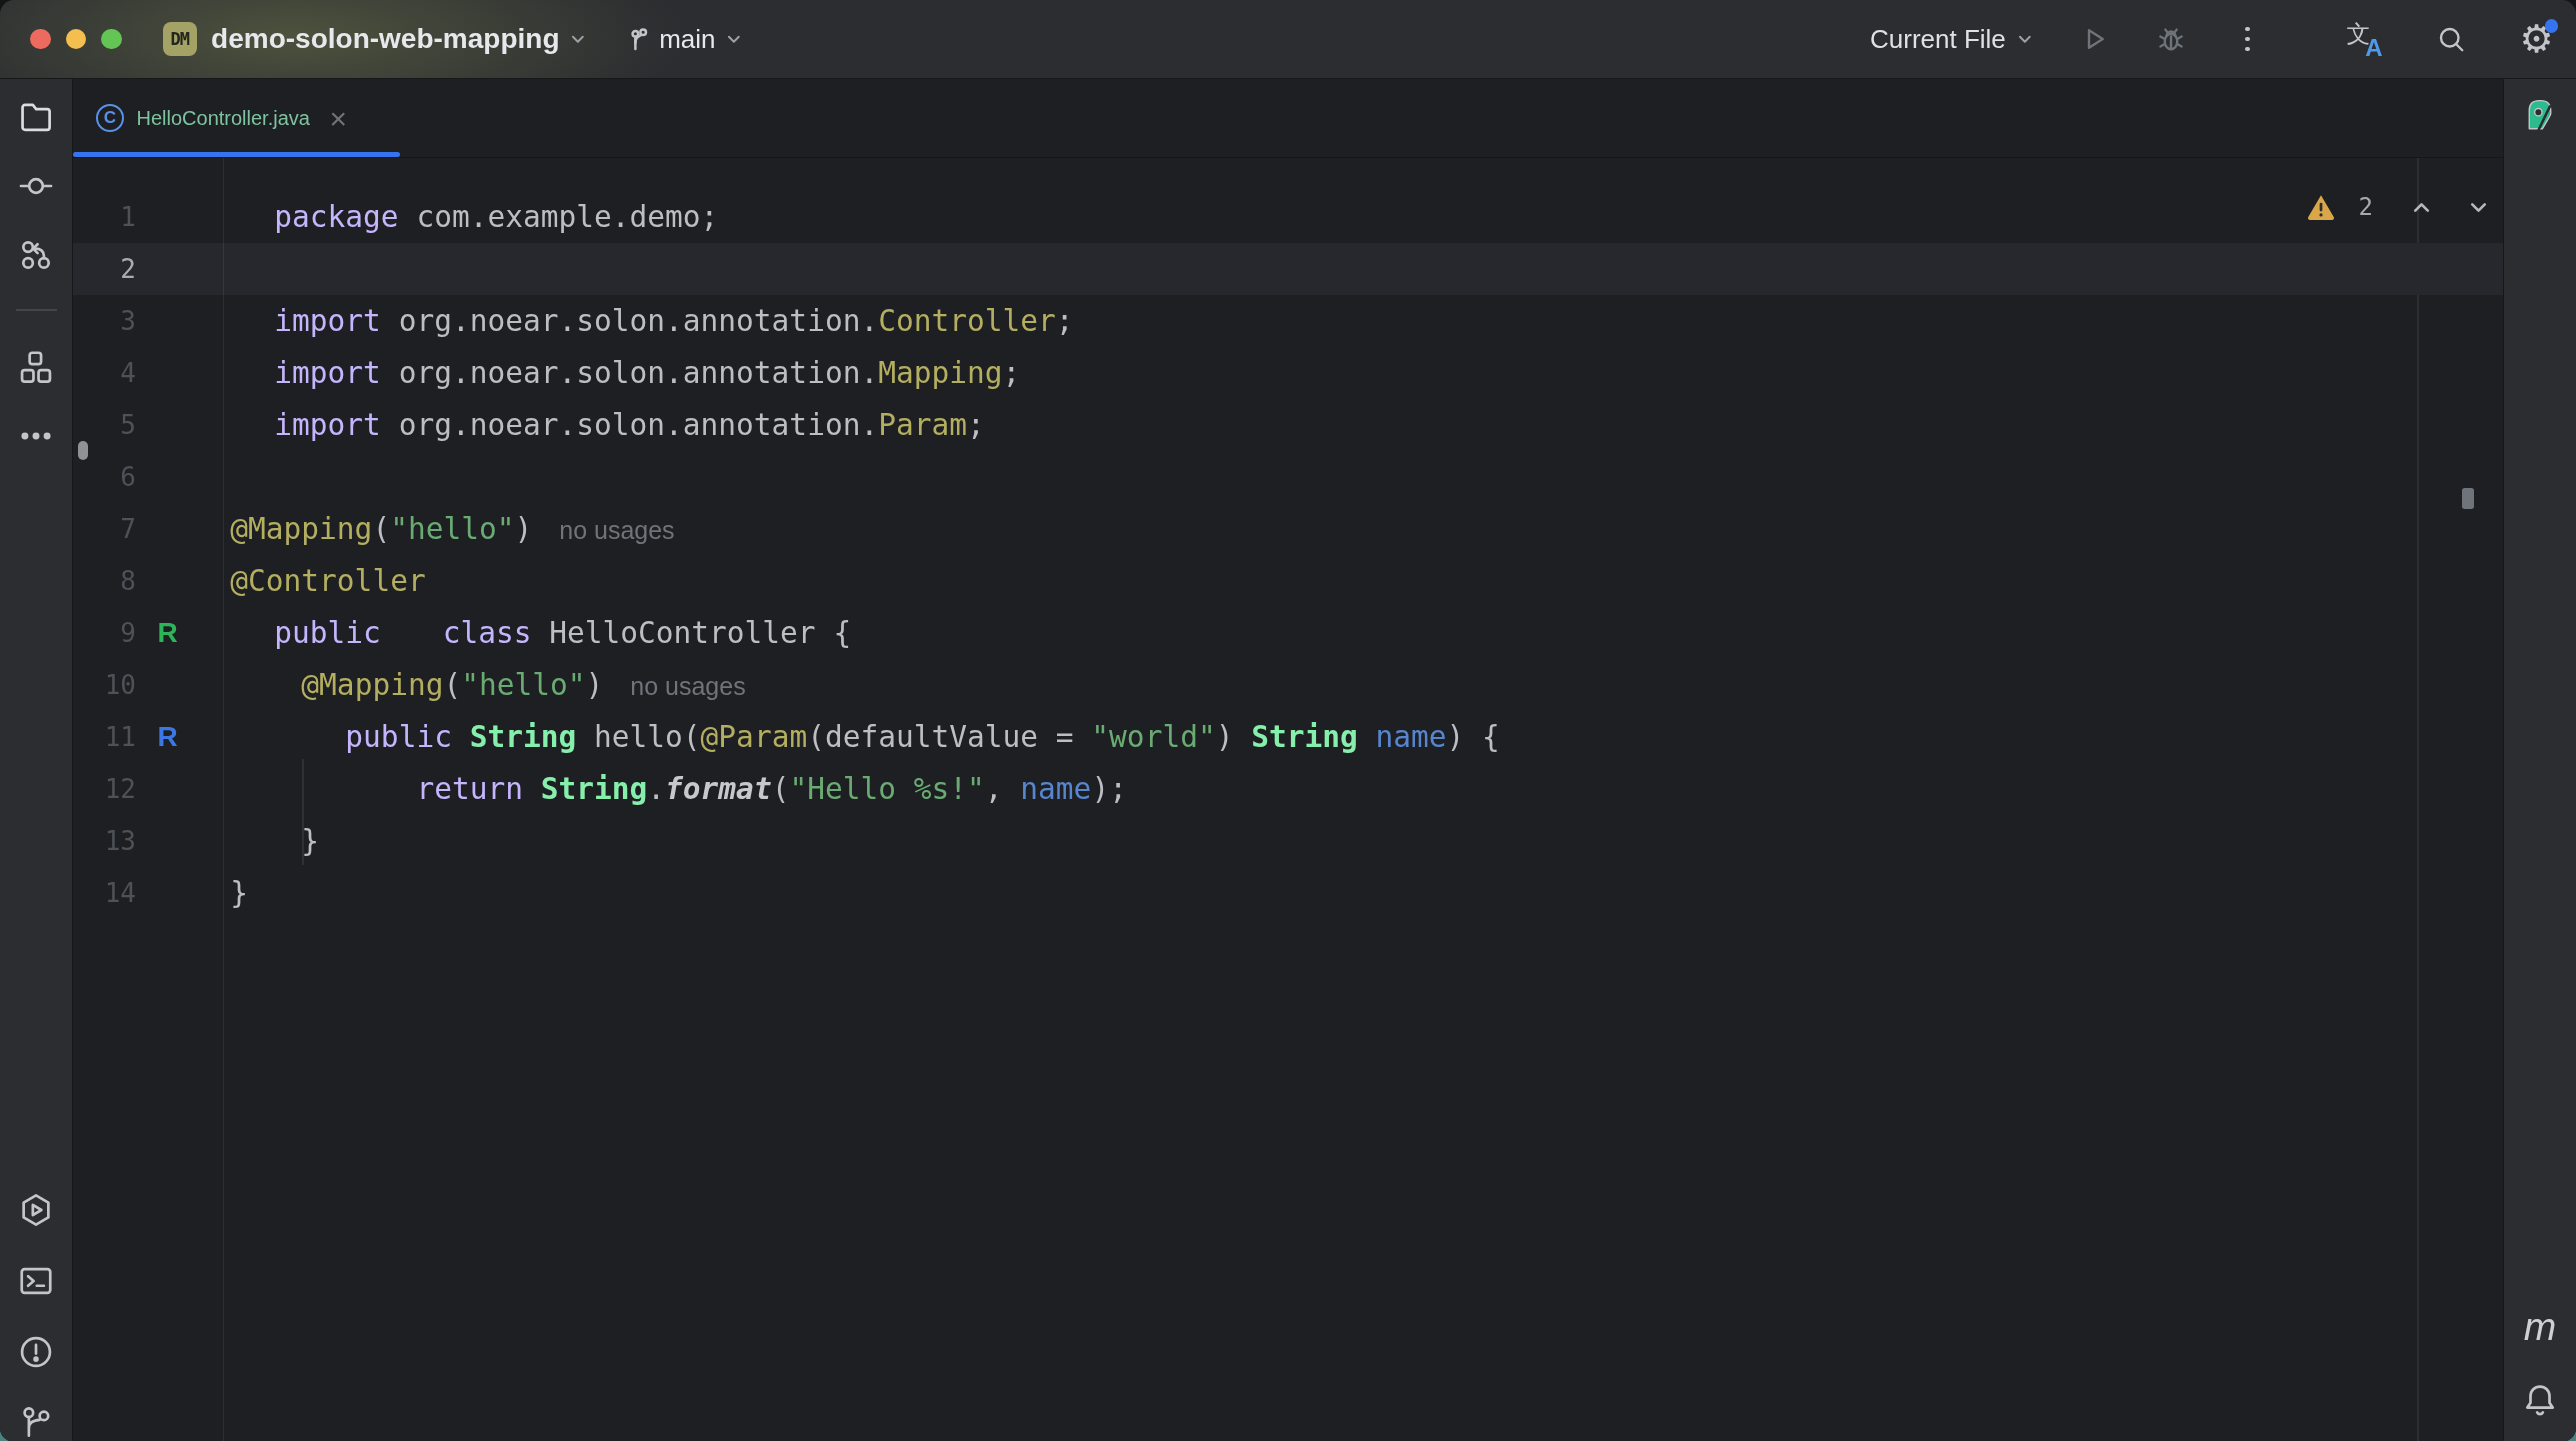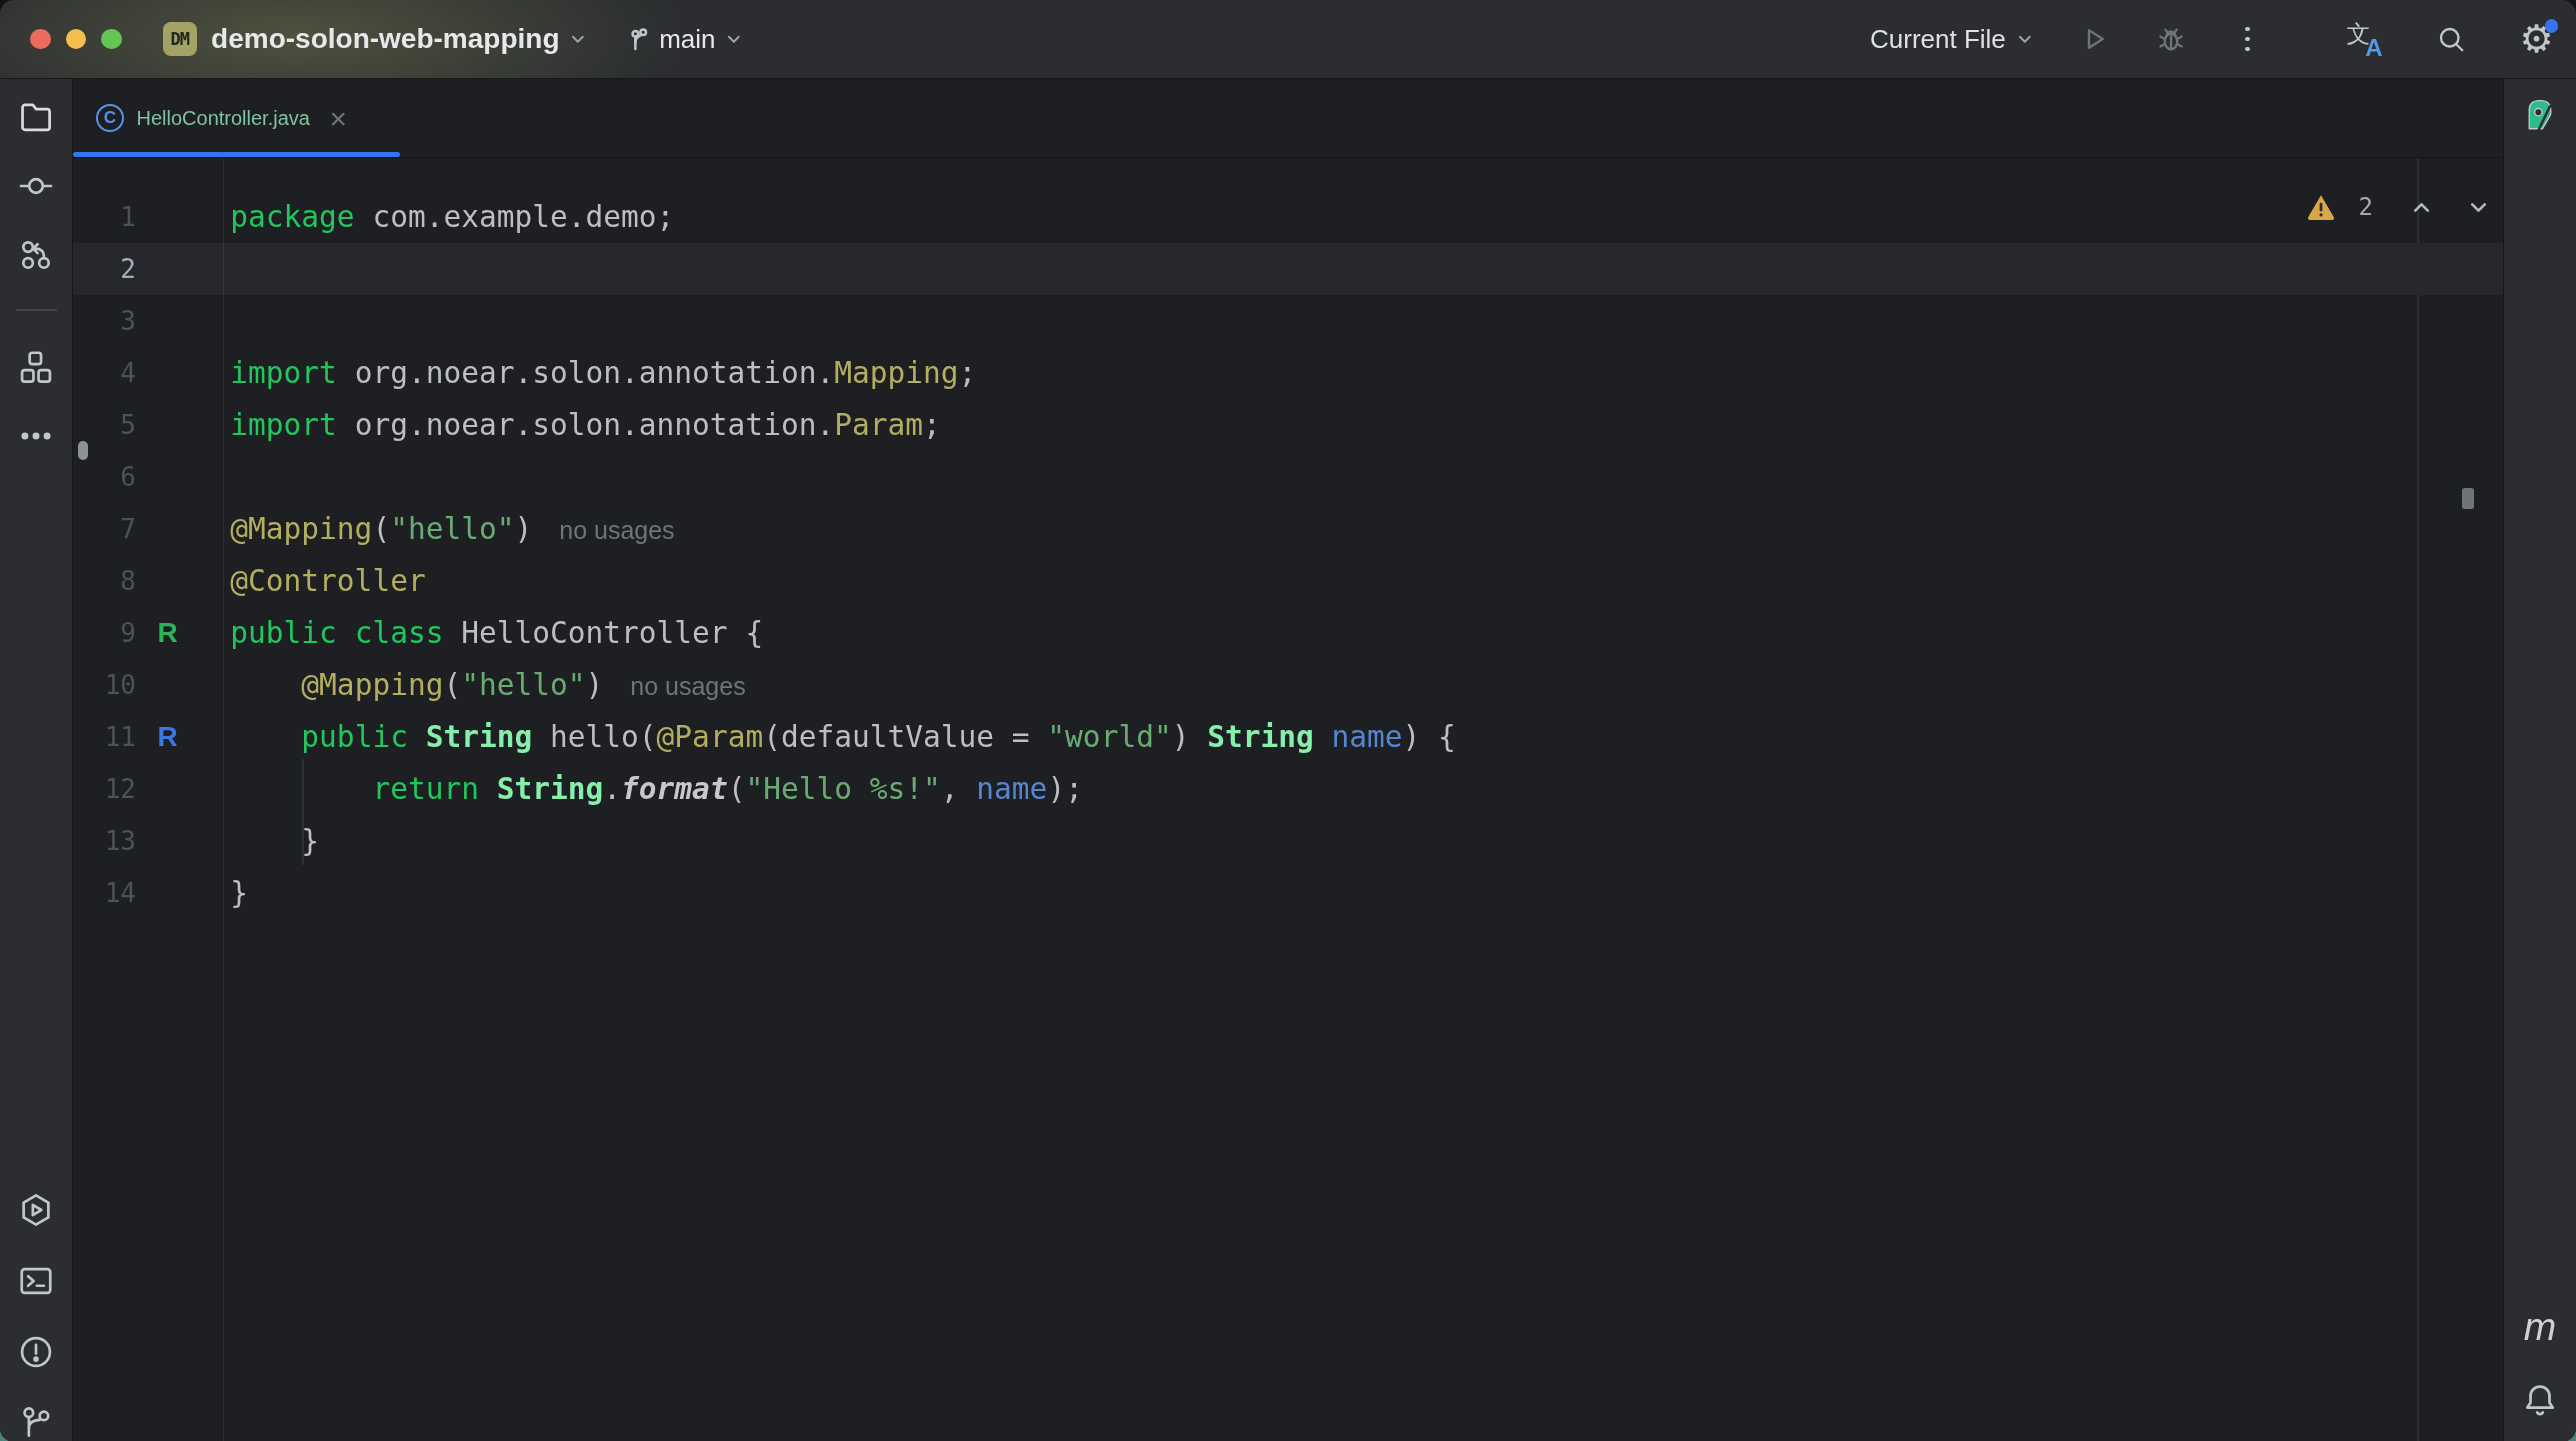--- a/index.html
+++ b/index.html
@@ -74,21 +74,21 @@
   .editor { flex:1; position:relative; background:#1E1F22; overflow:hidden; padding-top:33px;
             font-family:"DejaVu Sans Mono", monospace; font-size:29.5px; }
   .margin-guide { position:absolute; left:2344px; top:0; bottom:0; width:1.8px; background:#2C2E33; }
   .gutter-sep { position:absolute; left:150px; top:0; bottom:0; width:0.9px; background:rgba(255,255,255,0.07); z-index:3; }
   .line { height:52px; display:flex; align-items:center; white-space:pre; position:relative; z-index:2; }
   .line.caret { background:#26282E; }
   .lnum { width:63px; flex:0 0 63px; text-align:right; color:#4D5158; font-size:26px; }
   .line.caret .lnum { color:#A9ABB2; }
   .gico { width:88px; flex:0 0 88px; padding-left:21.5px; font-size:28px; font-weight:800; font-family:"Liberation Sans",sans-serif; }
   .code { padding-left:6.3px; }
-  .tok-kw { color:#22c55e; }
+  .tok-kw { color:#c4b5fd;margin-left:44px; }
   .tok-pl { color:#BCBEC4; }
   .tok-an { color:#B3AE60; }
   .tok-st { color:#6AAB73; }
   .tok-cl { color:#86efac; font-weight:700; }
   .tok-fm { color:#C6C8CC; font-weight:700; font-style:italic; }
   .tok-pr { color:#5786CF; }
   .tok-in { font-family:"Liberation Sans",sans-serif; color:#6F737A; margin-left:27px; font-size:25px; }
   .inspections { position:absolute; top:34px; right:12.5px; display:flex; align-items:center; gap:23px; z-index:6; }
   .warn-count { color:#A6A8AD; font-size:24px; }
   .insp-chev { width:25px; height:25px; stroke:#B4B8BE; fill:none; stroke-width:2.6; stroke-linecap:round; stroke-linejoin:round; }
@@ -272,21 +272,21 @@
       </div>
 
       <div class="editor">
         <div class="margin-guide"></div>
         <div class="indent-guide"></div>
         <div class="gutter-sep"></div>
         <div class="gutter-dot"></div>
         <div>
             <div class="line"><span class="lnum">1</span><span class="gico"></span><span class="code"><span class="tok-kw">package</span><span class="tok-pl"> com.example.demo;</span></span></div>
             <div class="line caret"><span class="lnum">2</span><span class="gico"></span><span class="code"></span></div>
-            <div class="line"><span class="lnum">3</span><span class="gico"></span></div>
+            <div class="line"><span class="lnum">3</span><span class="gico"></span><span class="code"><span class="tok-kw">import</span><span class="tok-pl"> org.noear.solon.annotation.</span><span class="tok-an">Controller</span><span class="tok-pl">;</span></span></div>
             <div class="line"><span class="lnum">4</span><span class="gico"></span><span class="code"><span class="tok-kw">import</span><span class="tok-pl"> org.noear.solon.annotation.</span><span class="tok-an">Mapping</span><span class="tok-pl">;</span></span></div>
             <div class="line"><span class="lnum">5</span><span class="gico"></span><span class="code"><span class="tok-kw">import</span><span class="tok-pl"> org.noear.solon.annotation.</span><span class="tok-an">Param</span><span class="tok-pl">;</span></span></div>
             <div class="line"><span class="lnum">6</span><span class="gico"></span><span class="code"></span></div>
             <div class="line"><span class="lnum">7</span><span class="gico"></span><span class="code"><span class="tok-an">@Mapping</span><span class="tok-pl">(</span><span class="tok-st">"hello"</span><span class="tok-pl">)</span><span class="tok-in">no usages</span></span></div>
             <div class="line"><span class="lnum">8</span><span class="gico"></span><span class="code"><span class="tok-an">@Controller</span></span></div>
             <div class="line"><span class="lnum">9</span><span class="gico" style="color: rgb(44, 181, 88);">R</span><span class="code"><span class="tok-kw">public</span><span class="tok-pl"> </span><span class="tok-kw">class</span><span class="tok-pl"> HelloController {</span></span></div>
             <div class="line"><span class="lnum">10</span><span class="gico"></span><span class="code"><span class="tok-pl">    </span><span class="tok-an">@Mapping</span><span class="tok-pl">(</span><span class="tok-st">"hello"</span><span class="tok-pl">)</span><span class="tok-in">no usages</span></span></div>
             <div class="line"><span class="lnum">11</span><span class="gico" style="color: rgb(60, 119, 230);">R</span><span class="code"><span class="tok-pl">    </span><span class="tok-kw">public</span><span class="tok-pl"> </span><span class="tok-cl">String</span><span class="tok-pl"> hello(</span><span class="tok-an">@Param</span><span class="tok-pl">(defaultValue = </span><span class="tok-st">"world"</span><span class="tok-pl">) </span><span class="tok-cl">String</span><span class="tok-pl"> </span><span class="tok-pr">name</span><span class="tok-pl">) {</span></span></div>
             <div class="line"><span class="lnum">12</span><span class="gico"></span><span class="code"><span class="tok-pl">        </span><span class="tok-kw">return</span><span class="tok-pl"> </span><span class="tok-cl">String</span><span class="tok-pl">.</span><span class="tok-fm">format</span><span class="tok-pl">(</span><span class="tok-st">"Hello %s!"</span><span class="tok-pl">, </span><span class="tok-pr">name</span><span class="tok-pl">);</span></span></div>
             <div class="line"><span class="lnum">13</span><span class="gico"></span><span class="code"><span class="tok-pl">    }</span></span></div>

